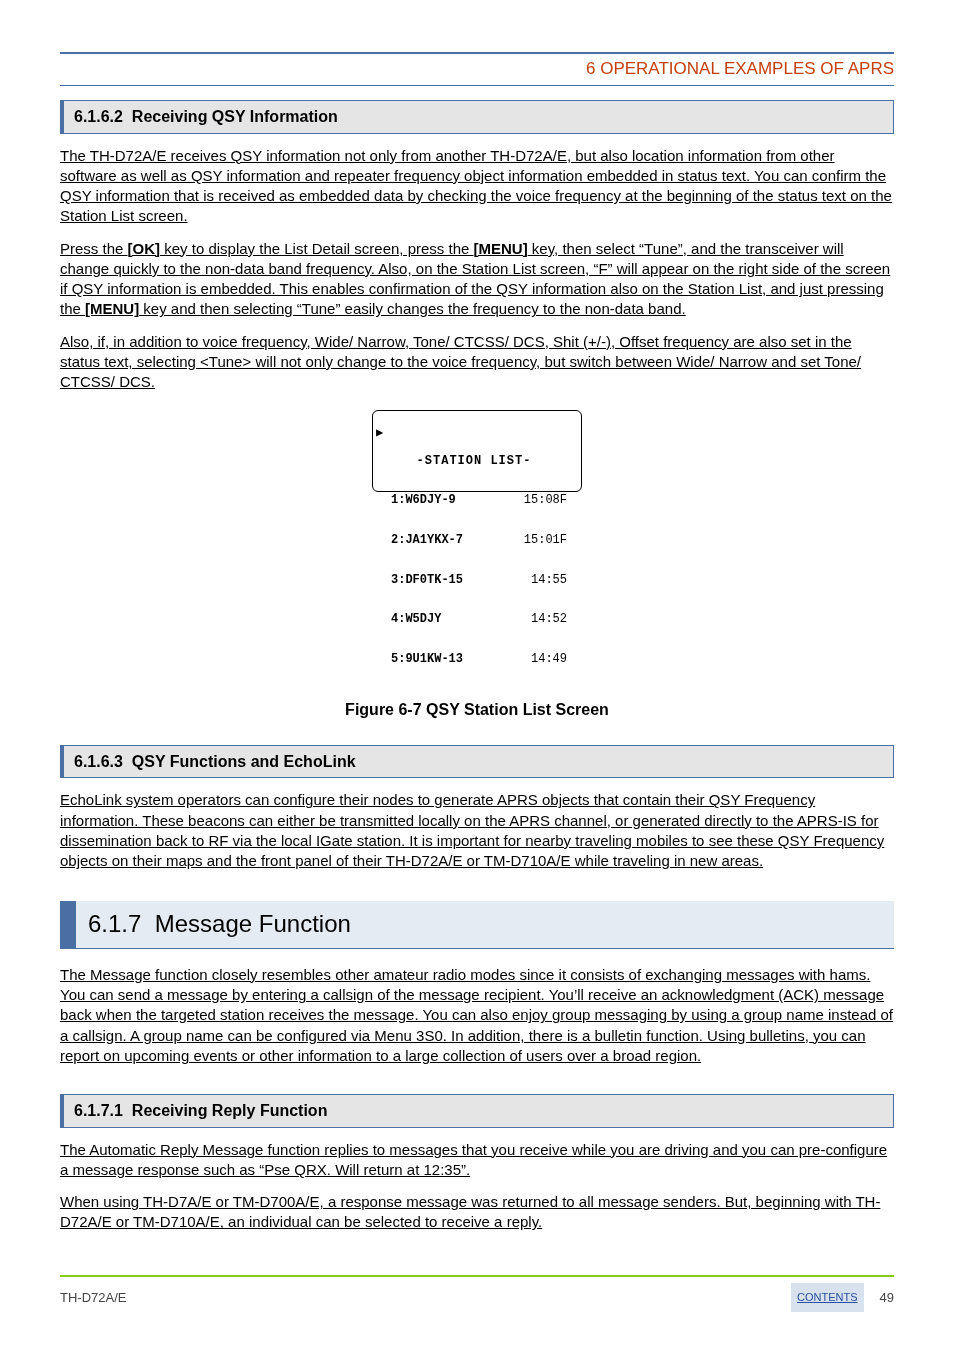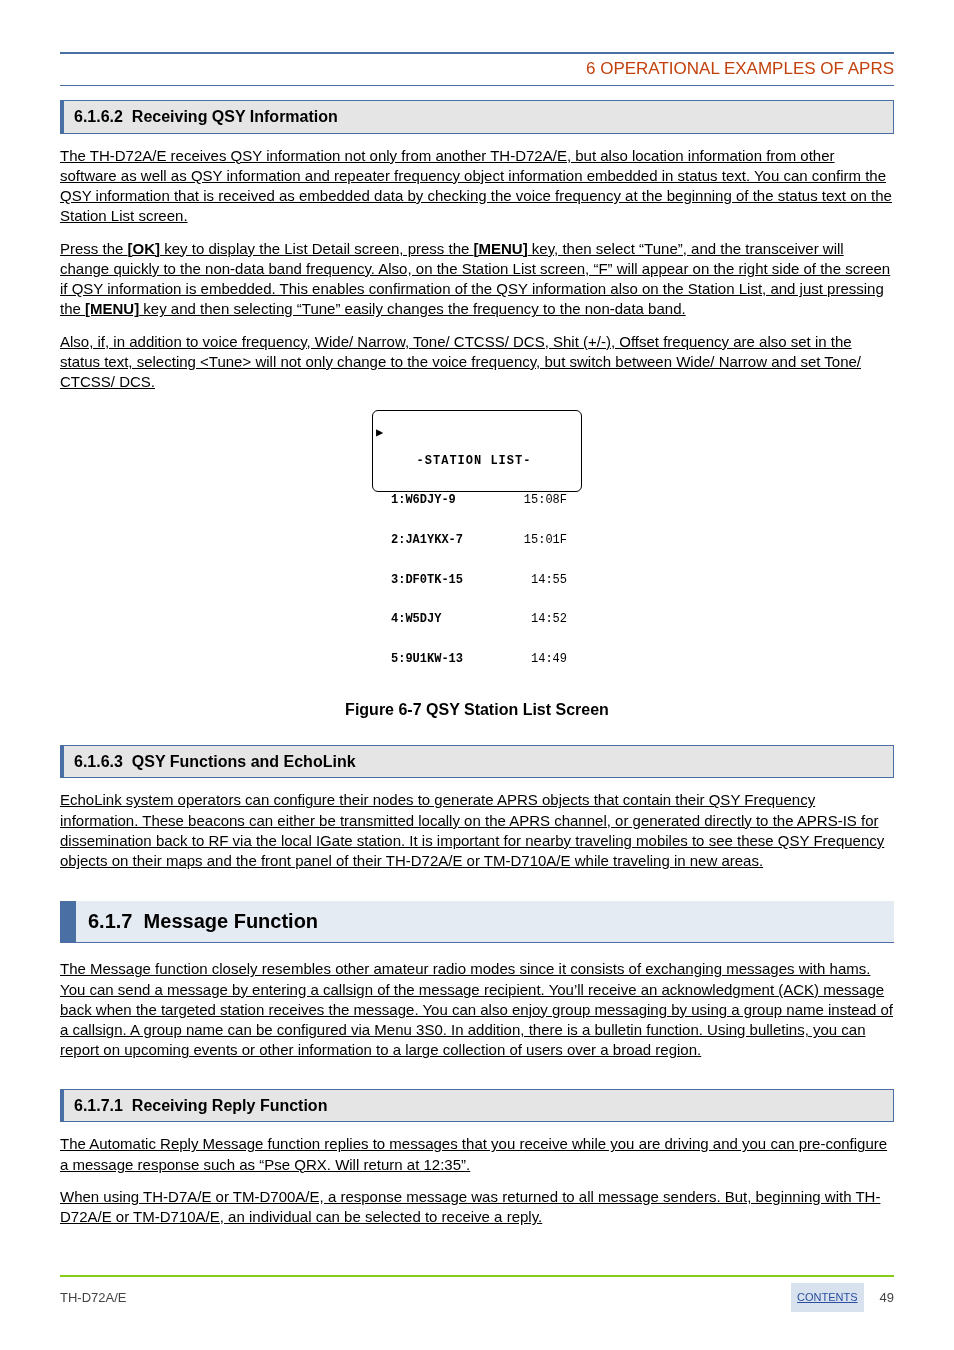--- a/index.html
+++ b/index.html
@@ -34,22 +34,22 @@
     font-weight: bold;
   }
   .h2-wrap {
     background: #e5ebf2;
     border-left: 16px solid #4a6fa5;
     border-bottom: 1px solid #4a6fa5;
     padding: 7px 12px;
     margin: 30px 0 16px 0;
   }
   .h2-wrap .txt {
-    font-size: 20px;
-    font-weight: bold;
+    font-size: 24px;
+    font-weight: normal;
   }
   p.body {
     margin: 0 0 12px 0;
     text-align: left;
     text-decoration: underline;
   }
   .bold { font-weight: bold; }
   .fig-wrap {
     text-align: center;
     margin: 18px 0 6px 0;

